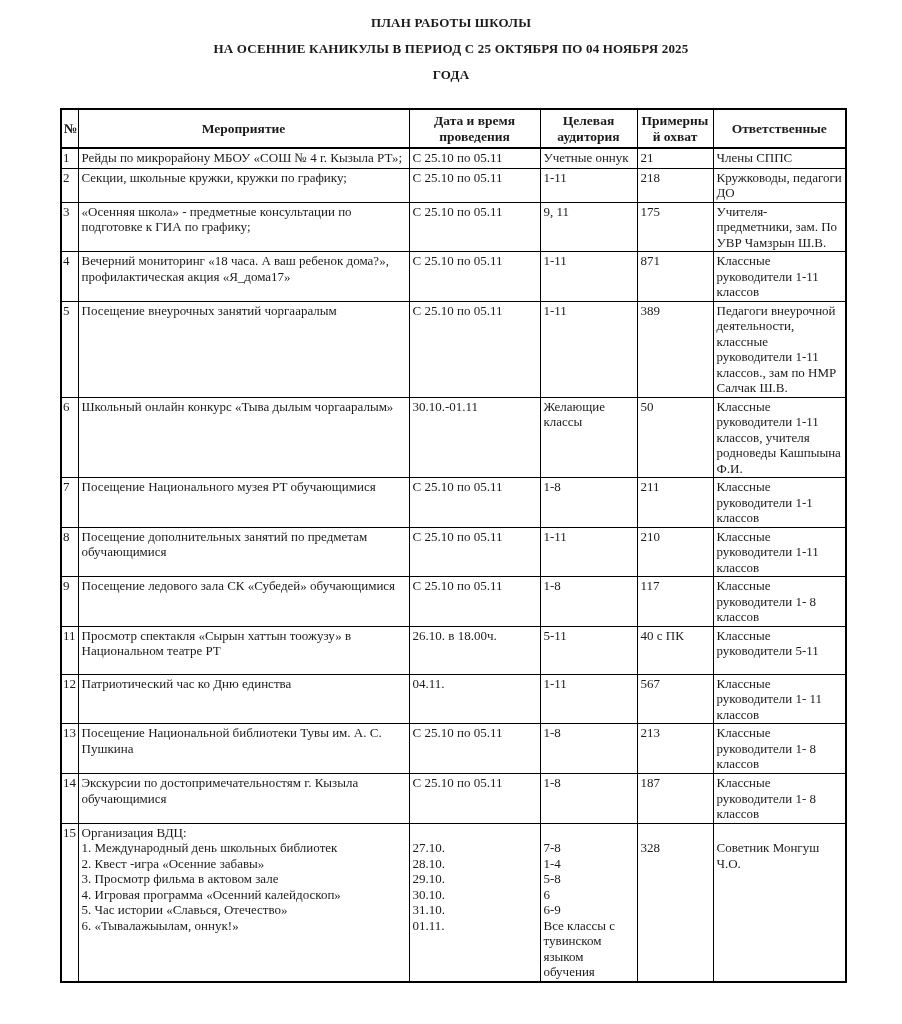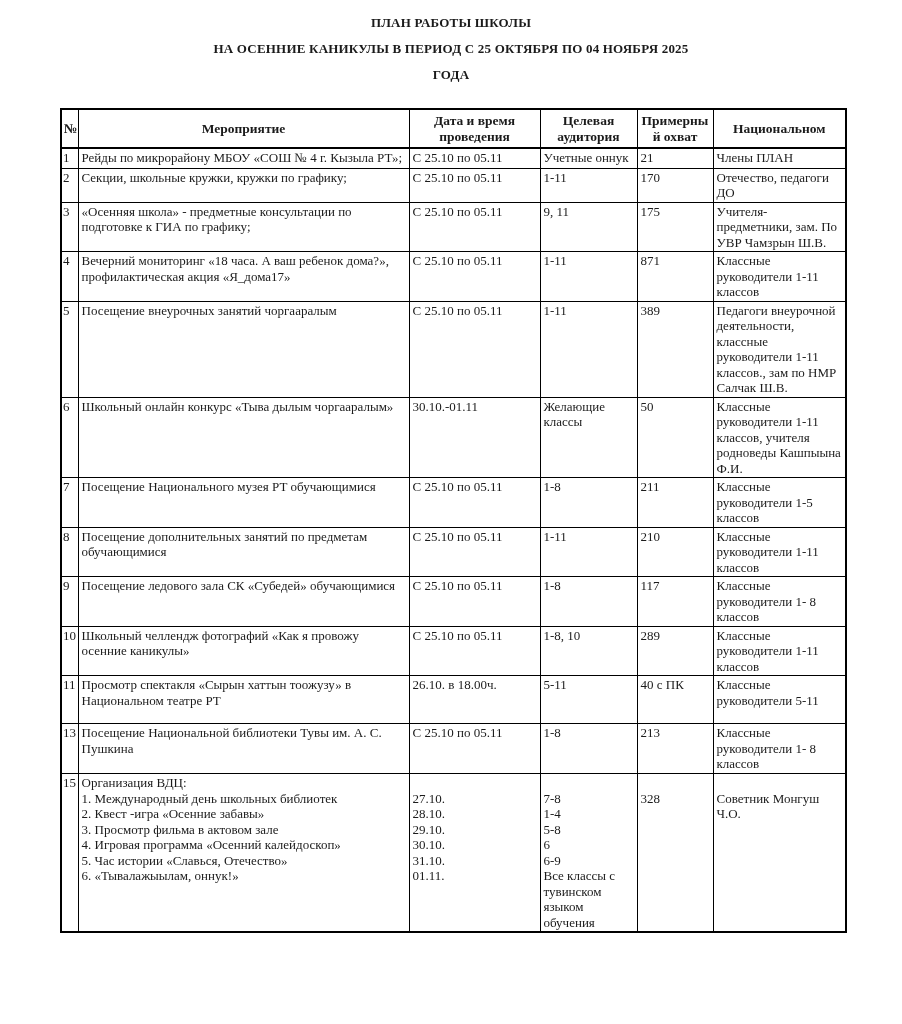--- a/index.html
+++ b/index.html
@@ -71,39 +71,39 @@
   <thead>
     <tr style="height:39px">
       <th>№</th>
       <th>Мероприятие</th>
       <th>Дата и время
 проведения</th>
       <th>Целевая
 аудитория</th>
       <th>Примерны
 й охват</th>
-      <th>Национальном</th>
+      <th>Ответственные</th>
     </tr>
   </thead>
   <tbody>
       <tr style="height: 20px;">
     <td class="num">1</td>
     <td>Рейды по микрорайону МБОУ «СОШ № 4 г. Кызыла РТ»;</td>
     <td>С 25.10 по 05.11</td>
     <td>Учетные оннук</td>
     <td>21</td>
-    <td>Члены ПЛАН</td>
+    <td>Члены СППС</td>
   </tr>
       <tr style="height: 33px;">
     <td class="num">2</td>
     <td>Секции, школьные кружки, кружки  по графику;</td>
     <td>С 25.10 по 05.11</td>
     <td>1-11</td>
-    <td>170</td>
-    <td>Отечество, педагоги ДО</td>
+    <td>218</td>
+    <td>Кружководы, педагоги ДО</td>
   </tr>
       <tr style="height: 47px;">
     <td class="num">3</td>
     <td>«Осенняя школа» - предметные консультации по подготовке к ГИА по графику;</td>
     <td>С 25.10 по 05.11</td>
     <td>9, 11</td>
     <td>175</td>
     <td>Учителя-предметники, зам. По УВР Чамзрын Ш.В.</td>
   </tr>
       <tr style="height: 48px;">
@@ -129,60 +129,68 @@
     <td>Желающие классы</td>
     <td>50</td>
     <td>Классные руководители 1-11 классов, учителя родноведы Кашпыына Ф.И.</td>
   </tr>
       <tr style="height: 47px;">
     <td class="num">7</td>
     <td>Посещение Национального музея РТ обучающимися</td>
     <td>С 25.10 по 05.11</td>
     <td>1-8</td>
     <td>211</td>
-    <td>Классные руководители 1-5 классов</td>
+    <td>Классные руководители 1-1 классов</td>
   </tr>
       <tr style="height: 48px;">
     <td class="num">8</td>
     <td>Посещение дополнительных занятий по предметам обучающимися</td>
     <td>С 25.10 по 05.11</td>
     <td>1-11</td>
     <td>210</td>
     <td>Классные руководители 1-11 классов</td>
   </tr>
       <tr style="height: 48px;">
     <td class="num">9</td>
     <td>Посещение ледового зала СК «Субедей»  обучающимися</td>
     <td>С 25.10 по 05.11</td>
     <td>1-8</td>
     <td>117</td>
     <td>Классные руководители 1- 8 классов</td>
-  </tr>
-      <tr style="height: 47px;">
-    <td class="num">10</td>
-    <td>Школьный челлендж фотографий «Как я провожу осенние каникулы»</td>
-    <td>С 25.10 по 05.11</td>
-    <td>1-8, 10</td>
-    <td>289</td>
-    <td>Классные руководители 1-11 классов</td>
   </tr>
       <tr style="height: 48px;">
     <td class="num">11</td>
     <td>Просмотр спектакля «Сырын хаттын тоожузу»  в Национальном театре РТ</td>
     <td>26.10. в 18.00ч.</td>
     <td>5-11</td>
     <td>40 с ПК</td>
     <td>Классные руководители 5-11</td>
   </tr>
+      <tr style="height: 48px;">
+    <td class="num">12</td>
+    <td>Патриотический час ко Дню единства</td>
+    <td>04.11.</td>
+    <td>1-11</td>
+    <td>567</td>
+    <td>Классные руководители 1- 11 классов</td>
+  </tr>
       <tr style="height: 50px;">
     <td class="num">13</td>
     <td>Посещение Национальной библиотеки Тувы им. А. С. Пушкина</td>
     <td>С 25.10 по 05.11</td>
     <td>1-8</td>
     <td>213</td>
+    <td>Классные руководители 1- 8  классов</td>
+  </tr>
+      <tr style="height: 48px;">
+    <td class="num">14</td>
+    <td>Экскурсии по достопримечательностям г. Кызыла обучающимися</td>
+    <td>С 25.10 по 05.11</td>
+    <td>1-8</td>
+    <td>187</td>
     <td>Классные руководители 1- 8  классов</td>
   </tr>
       <tr style="height: 138px;">
     <td class="num">15</td>
     <td>Организация ВДЦ:
 1. Международный день школьных библиотек
 2. Квест -игра «Осенние забавы»
 3. Просмотр фильма в актовом зале
 4. Игровая программа «Осенний калейдоскоп»
 5. Час истории «Славься, Отечество»

